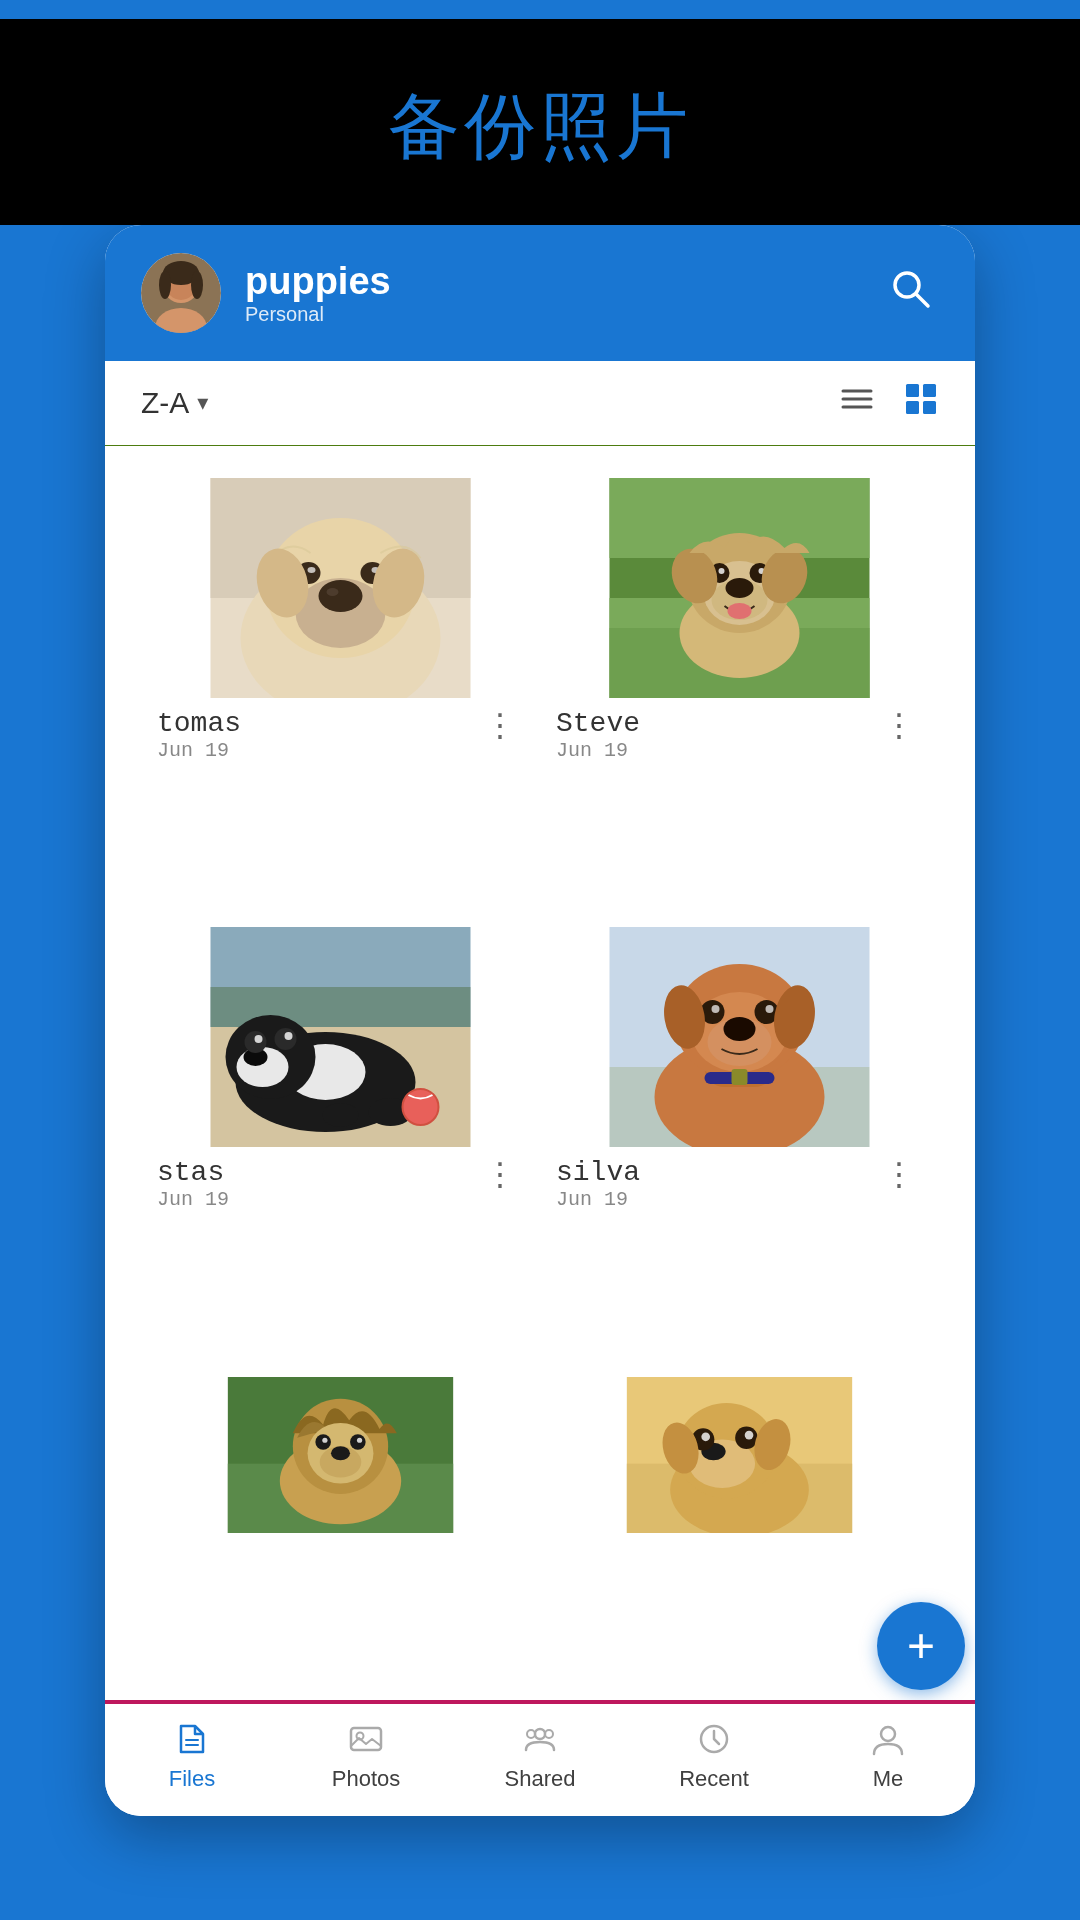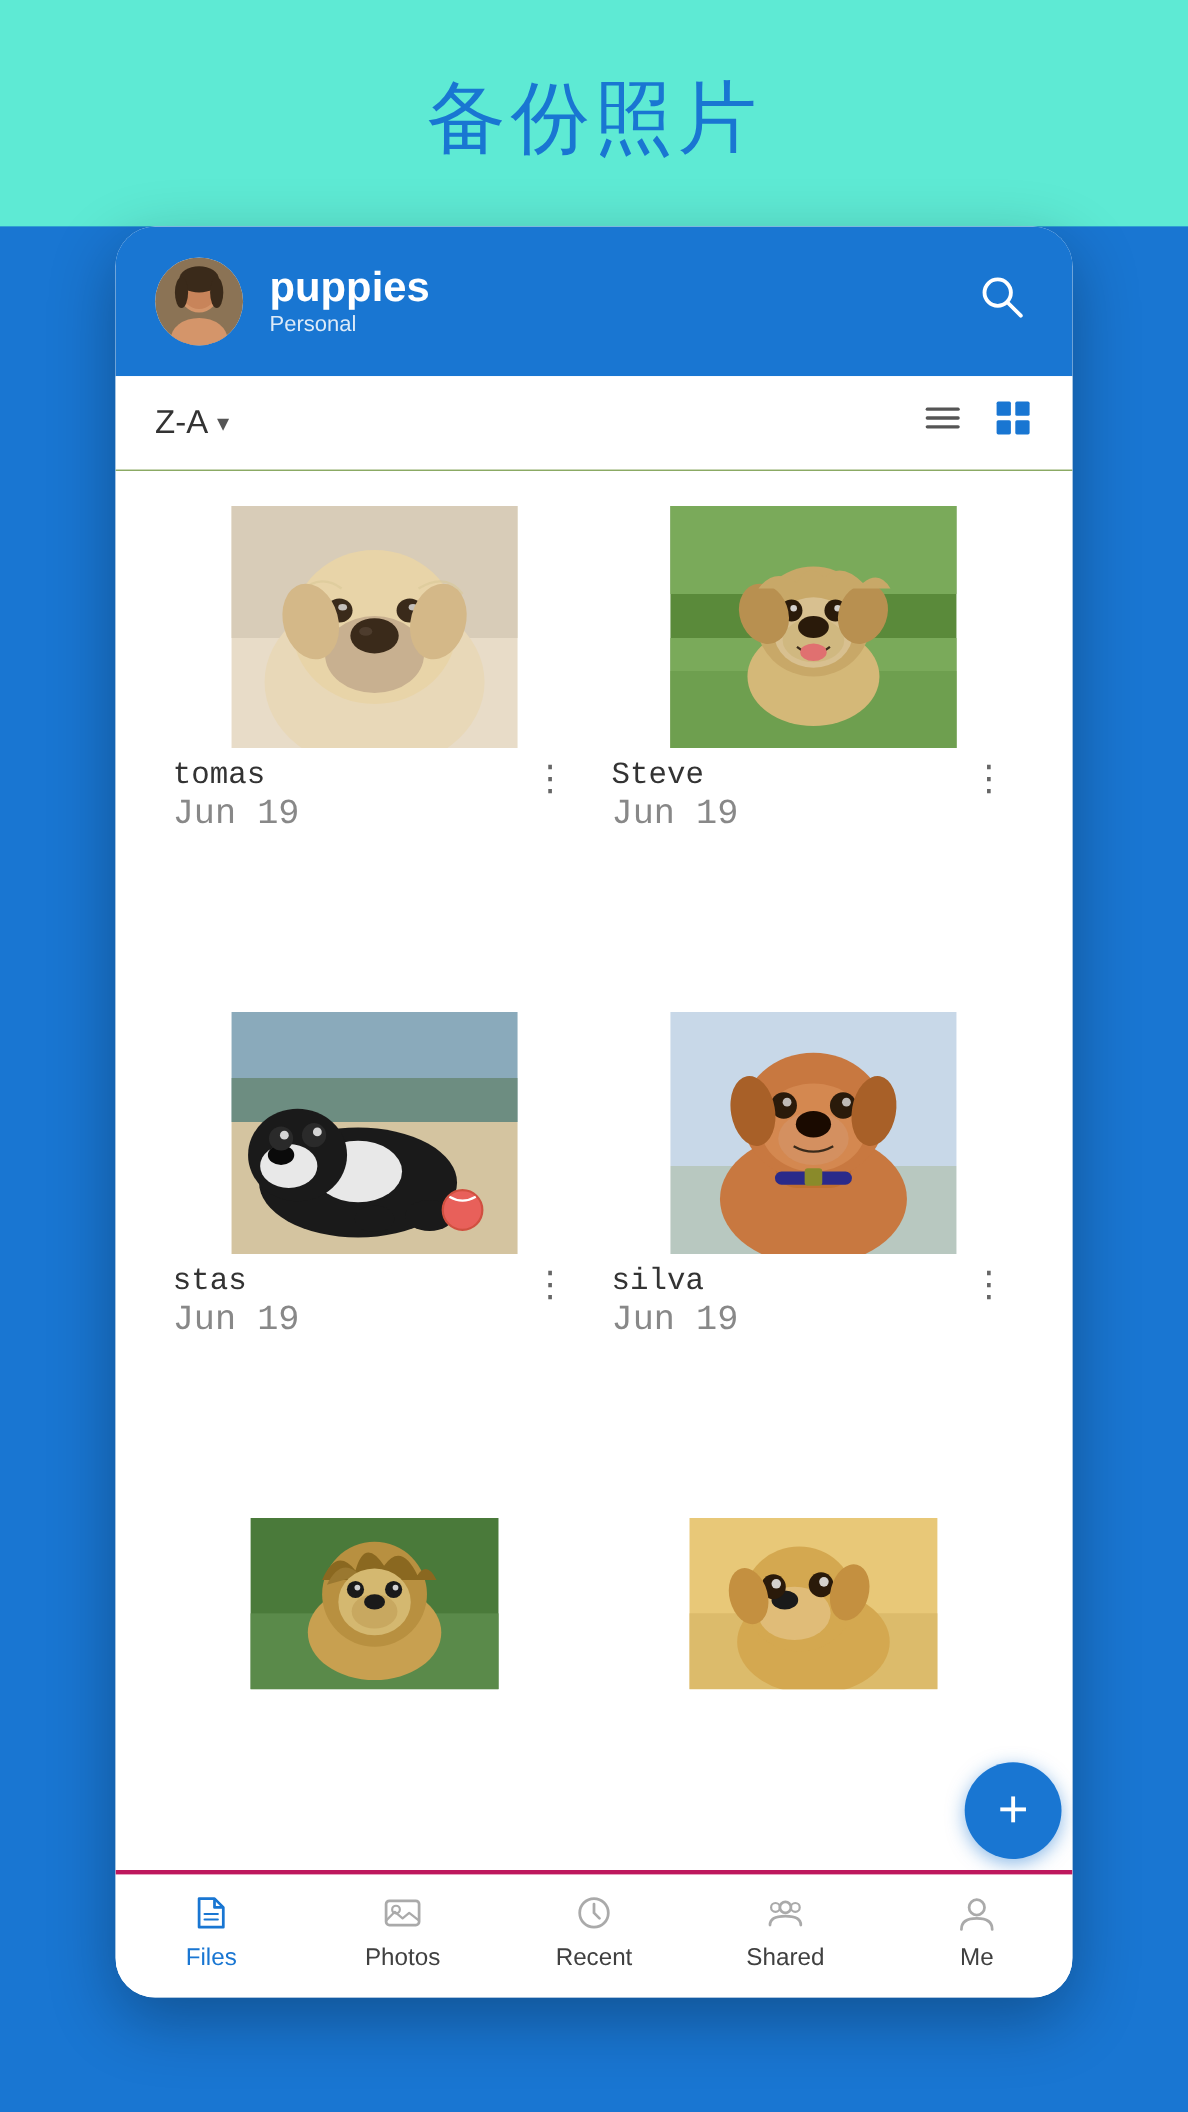--- a/index.html
+++ b/index.html
@@ -157,21 +157,21 @@
       flex-direction: column;
     }
 
     .photo-name {
       font-size: 28px;
       color: #333;
       font-weight: 500;
     }
 
     .photo-date {
-      font-size: 32px;
+      font-size: 20px;
       color: #888;
     }
 
     .more-btn {
       color: #666;
       font-size: 32px;
       cursor: pointer;
       line-height: 1;
       padding: 4px 8px;
     }
@@ -225,24 +225,25 @@
     }
 
     
     .nav-svg {
       width: 38px;
       height: 38px;
     }
 
     .content-wrapper {
       width: 100%;
-      background: #5eead4;
-      display: flex;
-      flex-direction: column;
-      align-items: center;
+      background: #000000;
+      display: flex;
+      flex-direction: column;
+      align-items: center;
+      margin-top: 19px;
     }
 
     .blue-bg {
       background: #1976D2;
       width: 100%;
       display: flex;
       flex-direction: column;
       align-items: center;
       flex: 1;
       padding-bottom: 64px;
@@ -552,38 +553,38 @@
         <svg class="nav-svg" viewBox="0 0 38 38" fill="none" xmlns="http://www.w3.org/2000/svg">
           <rect x="4" y="8" width="30" height="22" rx="3" stroke="#AAA" stroke-width="2.5" fill="none"></rect>
           <circle cx="13" cy="16" r="3.5" stroke="#AAA" stroke-width="2" fill="none"></circle>
           <path d="M4 26 L12 18 L19 24 L25 19 L34 26" stroke="#AAA" stroke-width="2" fill="none" stroke-linejoin="round"></path>
         </svg>
         <span class="nav-label">Photos</span>
       </div>
 
       <div class="nav-item">
         <svg class="nav-svg" viewBox="0 0 38 38" fill="none" xmlns="http://www.w3.org/2000/svg">
-          <circle cx="19" cy="19" r="13" stroke="#AAA" stroke-width="2.5" fill="none"></circle>
-          <polyline points="19,11 19,19 24,24" stroke="#AAA" stroke-width="2.5" stroke-linecap="round" stroke-linejoin="round"></polyline>
-        </svg>
-        <span class="nav-label">Recent</span>
-      </div>
-
-      <div class="nav-item">
-        <svg class="nav-svg" viewBox="0 0 38 38" fill="none" xmlns="http://www.w3.org/2000/svg">
           <circle cx="19" cy="14" r="5" stroke="#AAA" stroke-width="2.5" fill="none"></circle>
           <circle cx="10" cy="14" r="4" stroke="#AAA" stroke-width="2" fill="none"></circle>
           <circle cx="28" cy="14" r="4" stroke="#AAA" stroke-width="2" fill="none"></circle>
           <path d="M5 30 Q5 22 19 22 Q33 22 33 30" stroke="#AAA" stroke-width="2.5" fill="none" stroke-linecap="round"></path>
         </svg>
         <span class="nav-label">Shared</span>
       </div>
 
       <div class="nav-item">
         <svg class="nav-svg" viewBox="0 0 38 38" fill="none" xmlns="http://www.w3.org/2000/svg">
+          <circle cx="19" cy="19" r="13" stroke="#AAA" stroke-width="2.5" fill="none"></circle>
+          <polyline points="19,11 19,19 24,24" stroke="#AAA" stroke-width="2.5" stroke-linecap="round" stroke-linejoin="round"></polyline>
+        </svg>
+        <span class="nav-label">Recent</span>
+      </div>
+
+      <div class="nav-item">
+        <svg class="nav-svg" viewBox="0 0 38 38" fill="none" xmlns="http://www.w3.org/2000/svg">
           <circle cx="19" cy="14" r="7" stroke="#AAA" stroke-width="2.5" fill="none"></circle>
           <path d="M5 34 Q5 24 19 24 Q33 24 33 34" stroke="#AAA" stroke-width="2.5" fill="none" stroke-linecap="round"></path>
         </svg>
         <span class="nav-label">Me</span>
       </div>
 
     </div>
   </div>
 </div>
 

